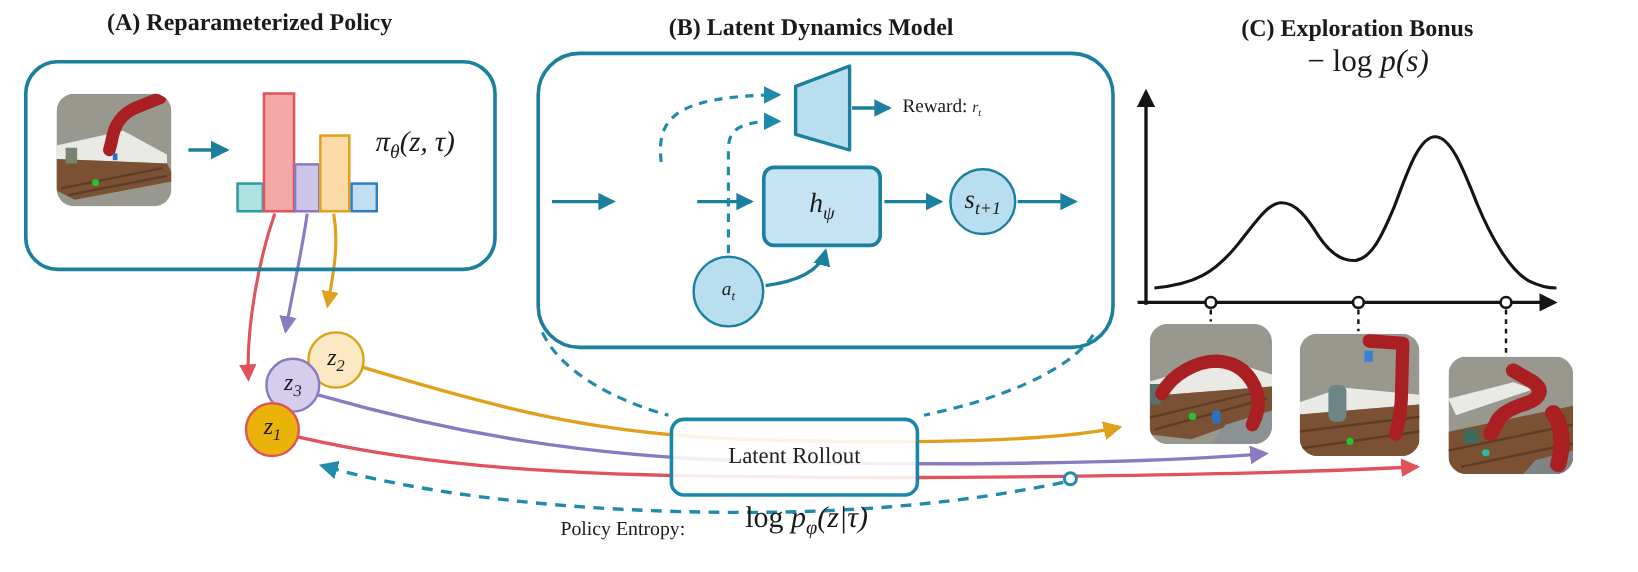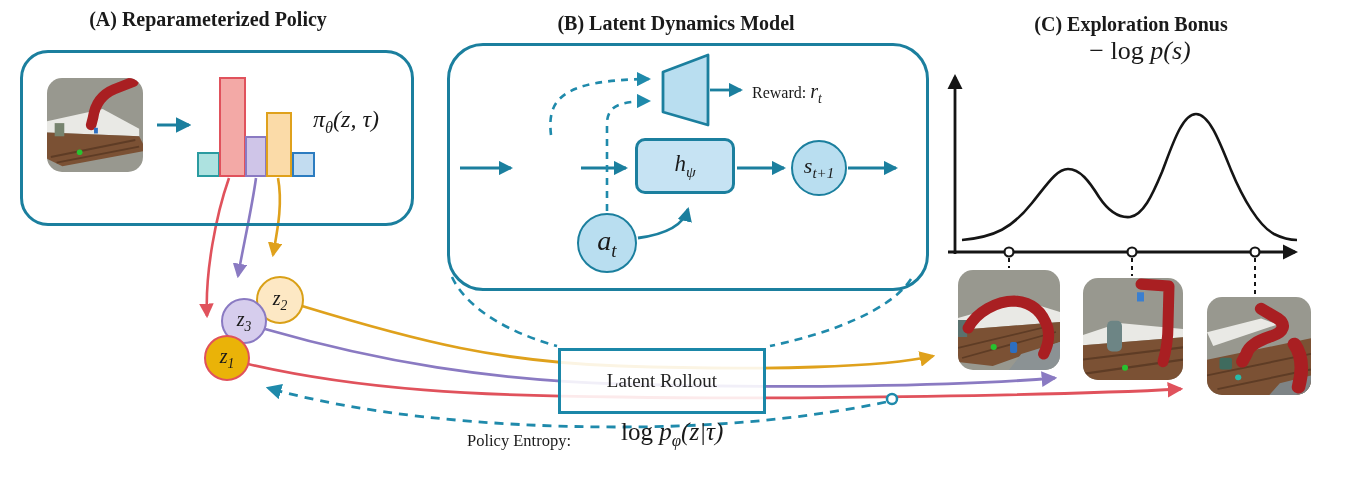--- a/index.html
+++ b/index.html
@@ -5,58 +5,58 @@
   html,body{margin:0;padding:0;background:#ffffff;}
   #canvas{
     position:relative;width:1365px;height:477px;background:#ffffff;overflow:hidden;
     font-family:"Liberation Serif","DejaVu Serif",serif;color:#1a1a1a;
   }
   #wires{position:absolute;left:0;top:0;z-index:1;}
   .abs{position:absolute;}
   .panel{position:absolute;border:3px solid #1b7f9e;background:transparent;z-index:2;}
   #panel-a{left:20px;top:50px;width:388px;height:170px;border-radius:28px;}
   #panel-b{left:447px;top:43px;width:476px;height:242px;border-radius:36px;}
-  #rollout-box{left:558px;top:348px;width:208px;height:66px;border-radius:0;
+  #rollout-box{left:558px;top:348px;width:208px;height:66px;border-radius:12px;
     border:3px solid #1b87a8;background:rgba(255,255,255,0.88);z-index:3;
     display:flex;align-items:center;justify-content:center;box-sizing:border-box;}
   .title{position:absolute;font-weight:bold;font-size:20px;text-align:center;z-index:4;white-space:nowrap;}
   #title-a{left:30px;top:8px;width:356px;}
   #title-b{left:500px;top:12px;width:352px;}
   #title-c{left:955px;top:13px;width:352px;}
   #formula-c{position:absolute;left:1000px;top:36px;width:280px;text-align:center;font-size:26px;z-index:4;}
   .math-var{font-style:italic;}
   sub{font-size:68%;}
   .bar{position:absolute;box-sizing:border-box;z-index:2;}
   .bar-cyan{left:197px;top:152px;width:23px;height:25px;background:#ade2e0;border:2.5px solid #2a9ba0;}
   .bar-red{left:219px;top:77px;width:27px;height:100px;background:#f3a9a6;border:2.5px solid #e0525c;}
   .bar-purple{left:245px;top:136px;width:22px;height:41px;background:#cfc5e8;border:2.5px solid #8a7ac2;}
   .bar-orange{left:266px;top:112px;width:26px;height:65px;background:#fbdba8;border:2.5px solid #dfa11c;}
   .bar-blue{left:292px;top:152px;width:23px;height:25px;background:#c2dcf0;border:2.5px solid #2c7cc0;}
   .node{position:absolute;border-radius:50%;box-sizing:border-box;z-index:3;
     display:flex;align-items:center;justify-content:center;font-style:italic;}
   .node-blue{background:#b9def0;border:2.5px solid #1b7f9e;}
   #node-st{left:520px;top:138px;width:60px;height:60px;font-size:21px;}
   #node-st1{left:791px;top:140px;width:56px;height:56px;font-size:22px;}
-  #node-at{left:577px;top:213px;width:60px;height:60px;font-size:28px;}
-  #node-hpsi{position:absolute;left:635px;top:138px;width:100px;height:56px;border-radius:10px;
+  #node-at{left:577px;top:213px;width:60px;height:60px;font-size:16px;}
+  #node-hpsi{position:absolute;left:635px;top:138px;width:100px;height:68px;border-radius:10px;
     background:#c6e3f3;border:3px solid #1b7f9e;box-sizing:border-box;z-index:3;
     display:flex;align-items:center;justify-content:center;font-style:italic;font-size:23px;}
   #node-z2{left:256px;top:276px;width:48px;height:48px;background:#fde8c4;border:2.5px solid #d9a017;font-size:20px;z-index:3;}
   #node-z3{left:221px;top:298px;width:46px;height:46px;background:#d6cded;border:2.5px solid #8a7ac2;font-size:20px;z-index:4;}
   #node-z1{left:204px;top:335px;width:46px;height:46px;background:#eab308;border:2.5px solid #e0525c;font-size:20px;z-index:5;}
   .robot-img{position:absolute;overflow:hidden;z-index:3;border-radius:15px;}
   .robot-img svg{display:block;width:100%;height:100%;}
   #obs-img{left:47px;top:78px;width:96px;height:94px;}
   #robot-1{left:958px;top:270px;width:102px;height:100px;}
   #robot-2{left:1083px;top:278px;width:100px;height:102px;}
   #robot-3{left:1207px;top:297px;width:104px;height:98px;}
   #obs-label{position:absolute;left:33px;top:176px;width:128px;text-align:center;font-size:18px;z-index:4;}
   #policy-formula{position:absolute;left:313px;top:106px;font-size:24px;z-index:4;white-space:nowrap;}
   #reward-label{position:absolute;left:752px;top:80px;font-size:16px;z-index:4;white-space:nowrap;}
-  #reward-label .math-var{font-size:20px;}
+  #reward-label .math-var{font-size:13px;}
   #rollout-label{font-size:19px;color:#222;}
   #ce-label{position:absolute;left:467px;top:431px;font-size:16.5px;z-index:4;}
   #ce-formula{position:absolute;left:597px;top:418px;font-size:25px;z-index:4;white-space:nowrap;margin-left:24px;}
 </style>
 </head>
 <body>
 
 <div id="canvas">
 
   <svg id="wires" width="1365" height="477" viewBox="0 0 1365 477">

